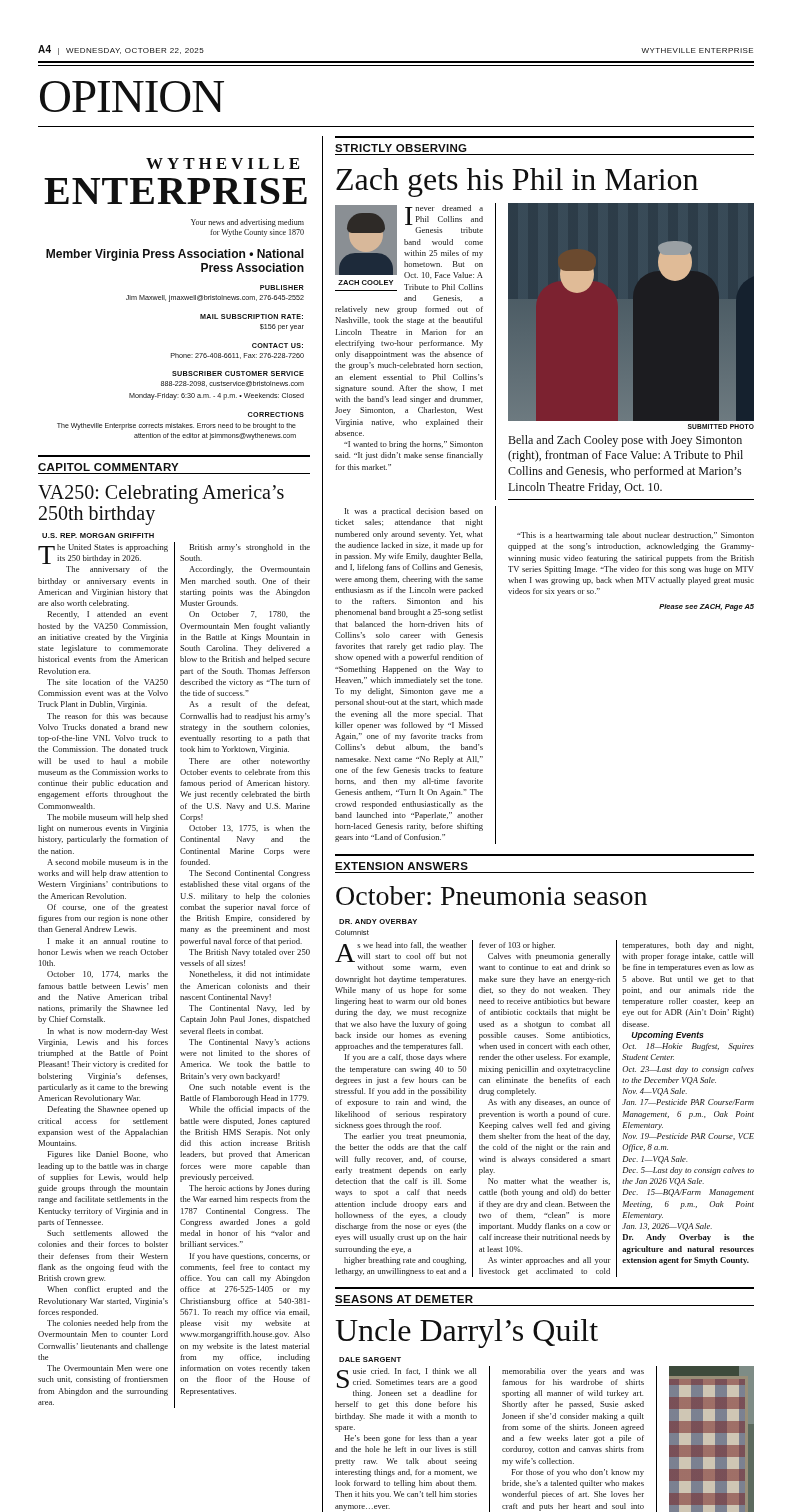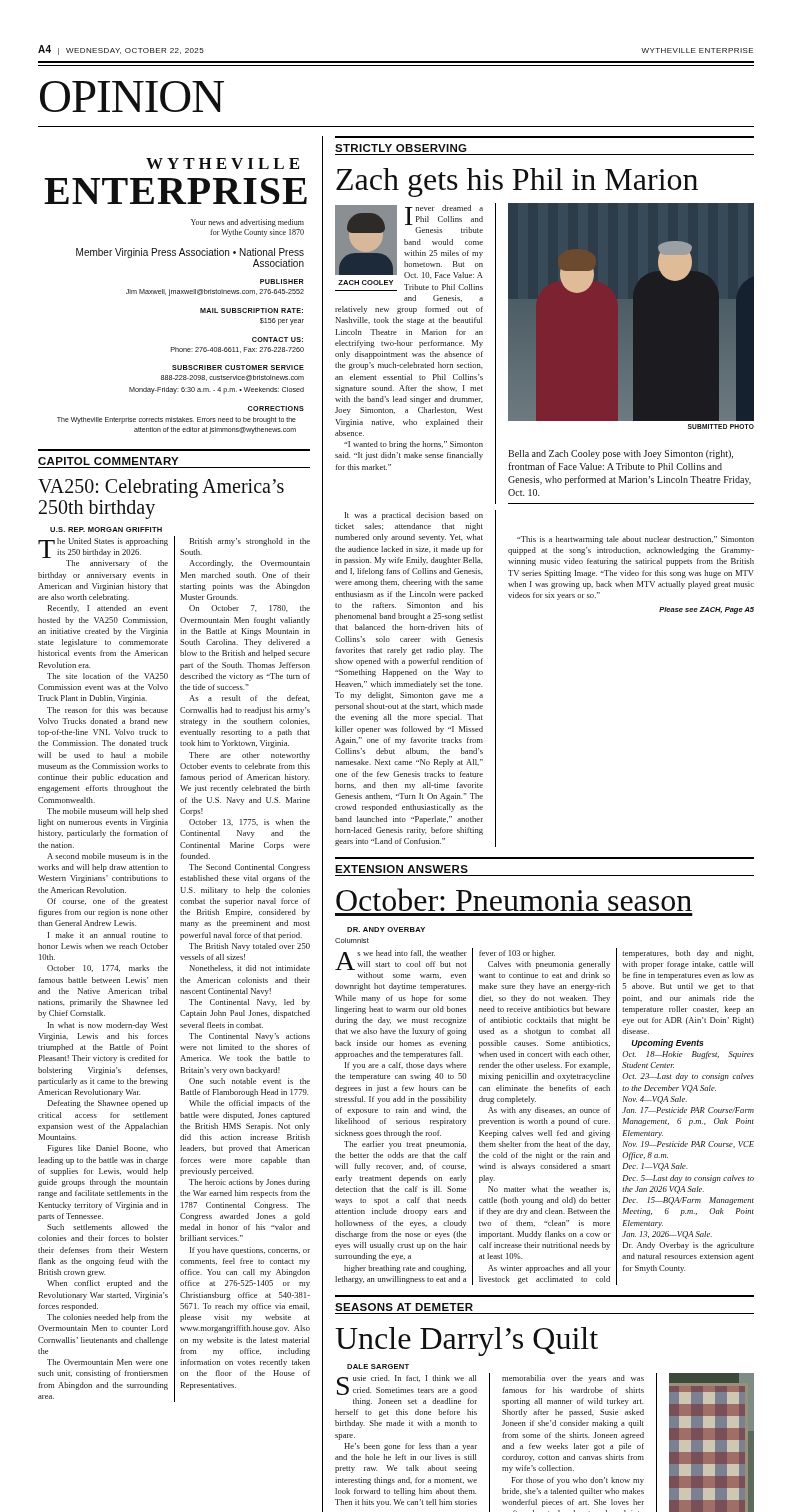--- a/index.html
+++ b/index.html
@@ -41,45 +41,45 @@
   .flag-w{
     font-family:"Liberation Serif", serif;
     font-size:17px;letter-spacing:4px;font-weight:bold;
   }
   .flag-e{
     font-family:"Liberation Serif", serif;
     font-size:40px;letter-spacing:1px;font-weight:bold;line-height:1;
     margin-top:-3px;
   }
   .flag-sub{font-size:8px;margin-top:7px;line-height:1.35;color:#111;}
-  .flag-assoc{font-family:"Liberation Sans",sans-serif;font-size:10px;font-weight:normal;margin-top:8px;}
+  .flag-assoc{font-family:"Liberation Sans",sans-serif;font-size:12px;font-weight:bold;margin-top:8px;}
   .blk{font-family:"Liberation Sans",sans-serif;font-size:7.2px;font-weight:bold;margin-top:8px;letter-spacing:.3px;}
   .sm{font-size:7.2px;line-height:1.5;margin-top:1px;font-family:"Liberation Sans",sans-serif;}
   .corr{font-size:7px;line-height:1.45;margin-top:2px;font-family:"Liberation Sans",sans-serif;padding:0 8px;}
 
   
   .kicker{
     font-family:"Liberation Sans", sans-serif;
     font-weight:bold;font-size:11.5px;letter-spacing:.3px;
     padding:4px 0 0 0;
   }
   .kicker-wrap{border-top:2px solid #000;border-bottom:1px solid #000;margin-top:10px;}
 
   .headline{
     font-family:"Liberation Serif", serif;
     font-weight:normal;line-height:1.04;margin:8px 0 7px 0;
   }
   .h-va{font-size:20px;}
   .h-zach{font-size:32px;}
-  .h-oct{font-size:32px;text-decoration:underline;}
+  .h-oct{font-size:28px;}
   .h-quilt{font-size:32px;}
 
   .byline{
     font-family:"Liberation Sans",sans-serif;font-weight:bold;
-    font-size:7.6px;letter-spacing:.2px;margin:4px 0 2px 12px;
+    font-size:7.6px;letter-spacing:.2px;margin:4px 0 2px 4px;
   }
   .bytitle{font-family:"Liberation Sans",sans-serif;font-size:7.6px;margin-bottom:3px;}
 
   .body2{column-count:2;column-gap:12px;column-rule:1px solid #000;}
   .body3{column-count:3;column-gap:12px;column-rule:1px solid #000;}
   p.t{font-size:8.6px;line-height:1.31;margin:0;text-align:justify;text-indent:9px;hyphens:auto;}
   p.t.first{text-indent:0;}
   .dropcap::first-letter{
     float:left;font-size:28px;line-height:0.82;padding-right:2px;padding-top:2px;font-weight:normal;
   }
@@ -93,21 +93,21 @@
   .mug .ph{width:62px;height:70px;background:#8a8f94;position:relative;overflow:hidden;}
   .mug .ph .face{position:absolute;left:14px;top:13px;width:34px;height:34px;border-radius:50%;background:#d8b89a;}
   .mug .ph .hair{position:absolute;left:12px;top:8px;width:38px;height:20px;border-radius:19px 19px 6px 6px;background:#2e2a27;}
   .mug .ph .body{position:absolute;left:4px;top:48px;width:54px;height:26px;background:#1d2a3a;border-radius:16px 16px 0 0;}
   .mug .nm{font-family:"Liberation Sans",sans-serif;font-weight:bold;font-size:7.6px;text-align:center;line-height:1.25;padding-top:3px;}
   .mug .ln{border-top:1px solid #000;margin-top:3px;}
 
   
   .photo{width:100%;background:#6e747a;position:relative;overflow:hidden;}
   .cap-credit{font-family:"Liberation Sans",sans-serif;font-weight:bold;font-size:6.6px;text-align:right;margin-top:2px;letter-spacing:.2px;}
-  .caption{font-size:10px;line-height:1.3;margin-top:17px;}
+  .caption{font-size:12px;line-height:1.3;margin-top:3px;}
   .cap-rule{border-bottom:1px solid #000;margin-top:4px;}
 
   
   .p1{height:218px;background:linear-gradient(180deg,#2b3a46 0%,#4a5a63 40%,#6d7a80 100%);}
   .p1 .stagewall{position:absolute;left:0;top:0;right:0;height:96px;background:#30424f;}
   .p1 .drape{position:absolute;left:0;top:0;width:100%;height:96px;
     background:repeating-linear-gradient(90deg,#2c3b47 0 10px,#3a4c59 10px 20px);opacity:.85;}
   .p1 .person{position:absolute;bottom:0;border-radius:26px 26px 0 0;}
   .p1 .pA{left:28px;width:82px;height:140px;background:#7c2230;}
   .p1 .pB{left:125px;width:86px;height:150px;background:#1c1c20;}
@@ -126,21 +126,21 @@
       repeating-linear-gradient(0deg,rgba(120,40,40,.55) 0 12px,rgba(255,255,255,0) 12px 24px),
       repeating-linear-gradient(90deg,rgba(40,60,110,.5) 0 12px,rgba(255,255,255,0) 12px 24px);
     border:3px solid #9a8f78;}
   .p2 .porch{position:absolute;left:0;top:0;width:70px;height:182px;background:#3d4a3b;}
   .p2 .sky{position:absolute;left:0;top:0;width:100%;height:58px;background:#7e8c86;}
   .p2 .ground{position:absolute;left:0;bottom:0;width:100%;height:34px;background:#4b5a43;}
 
   .subhead-bold{font-family:"Liberation Sans",sans-serif;font-weight:bold;font-size:8.4px;margin:4px 0 1px 0;}
   .italic{font-style:italic;}
   p.t.ital{font-style:italic;}
-  .tight{margin-top:6px;}
+  .tight{margin-top:6px;font-weight:bold;}
 </style>
 </head>
 <body>
 
 <div class="page">
  <div class="inner">
 
   <div class="folio">
     <div class="left">
       <span class="pg">A4</span>

